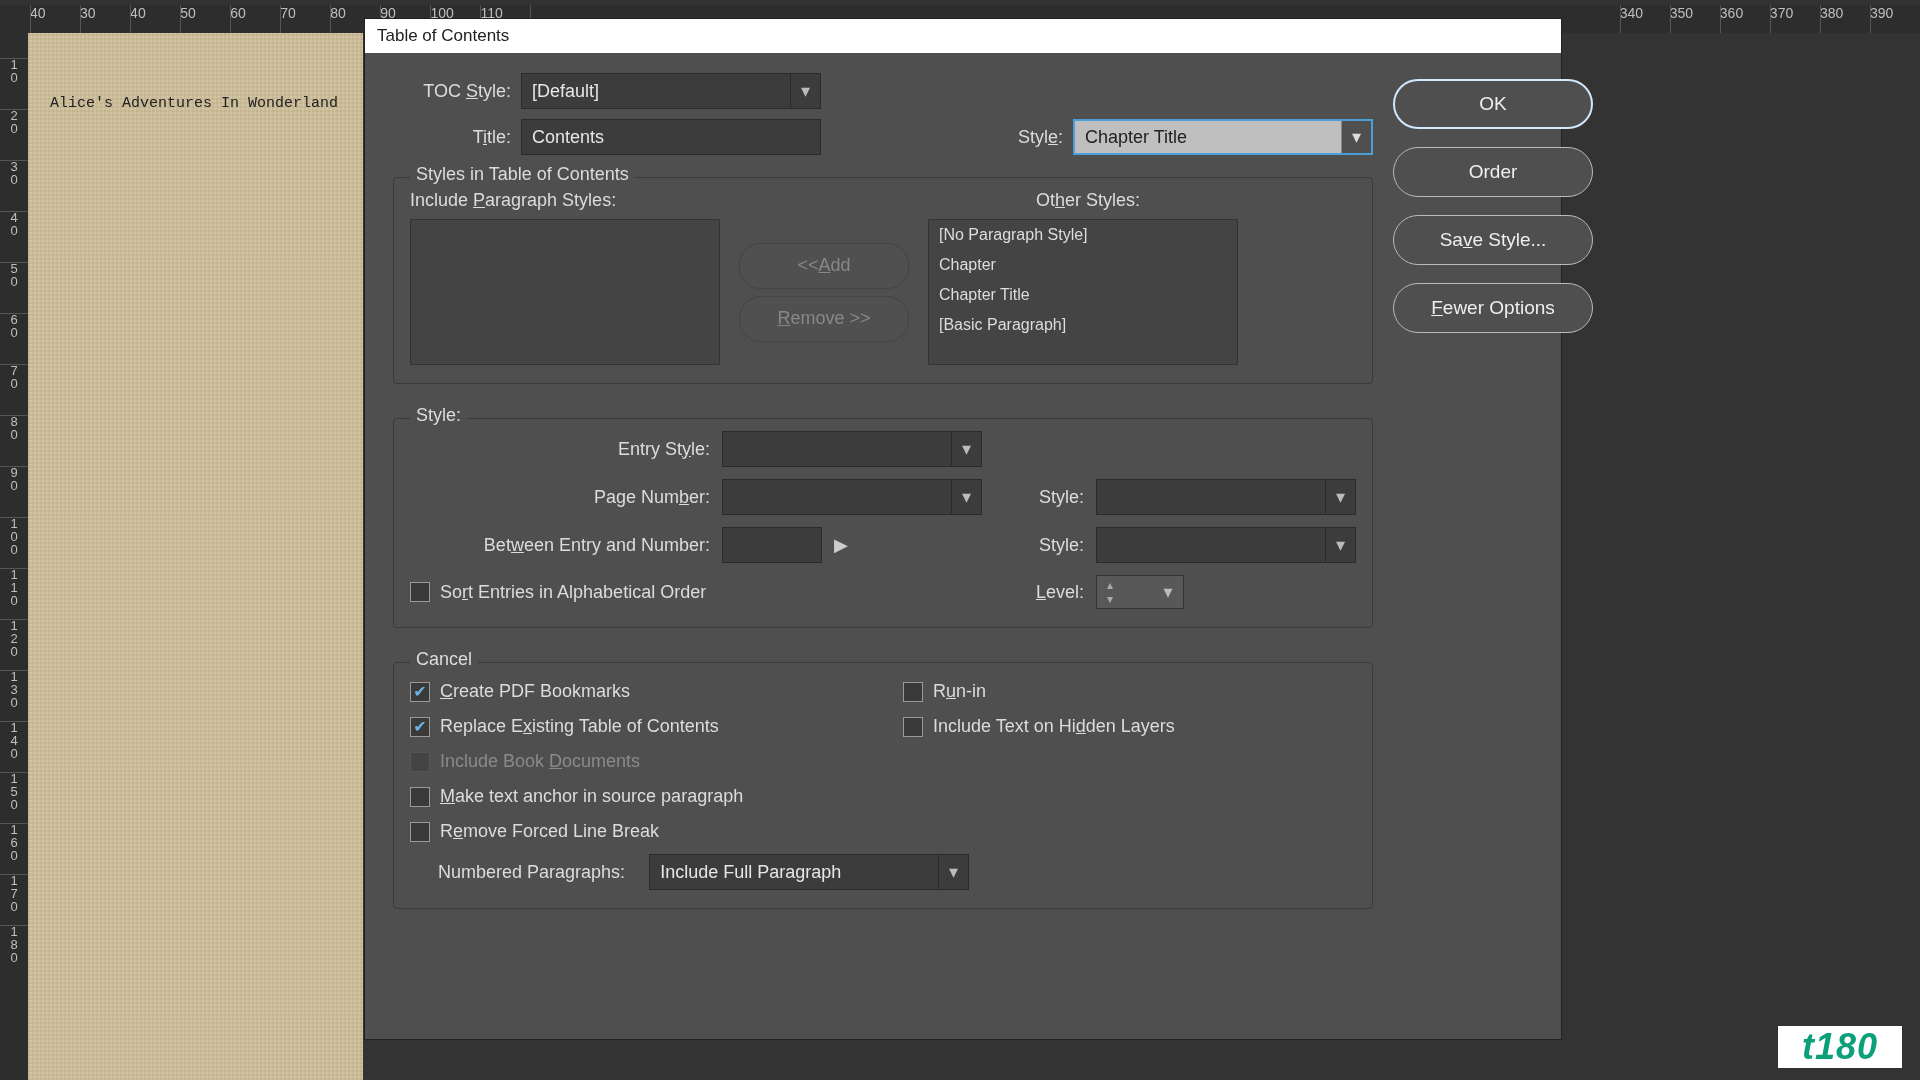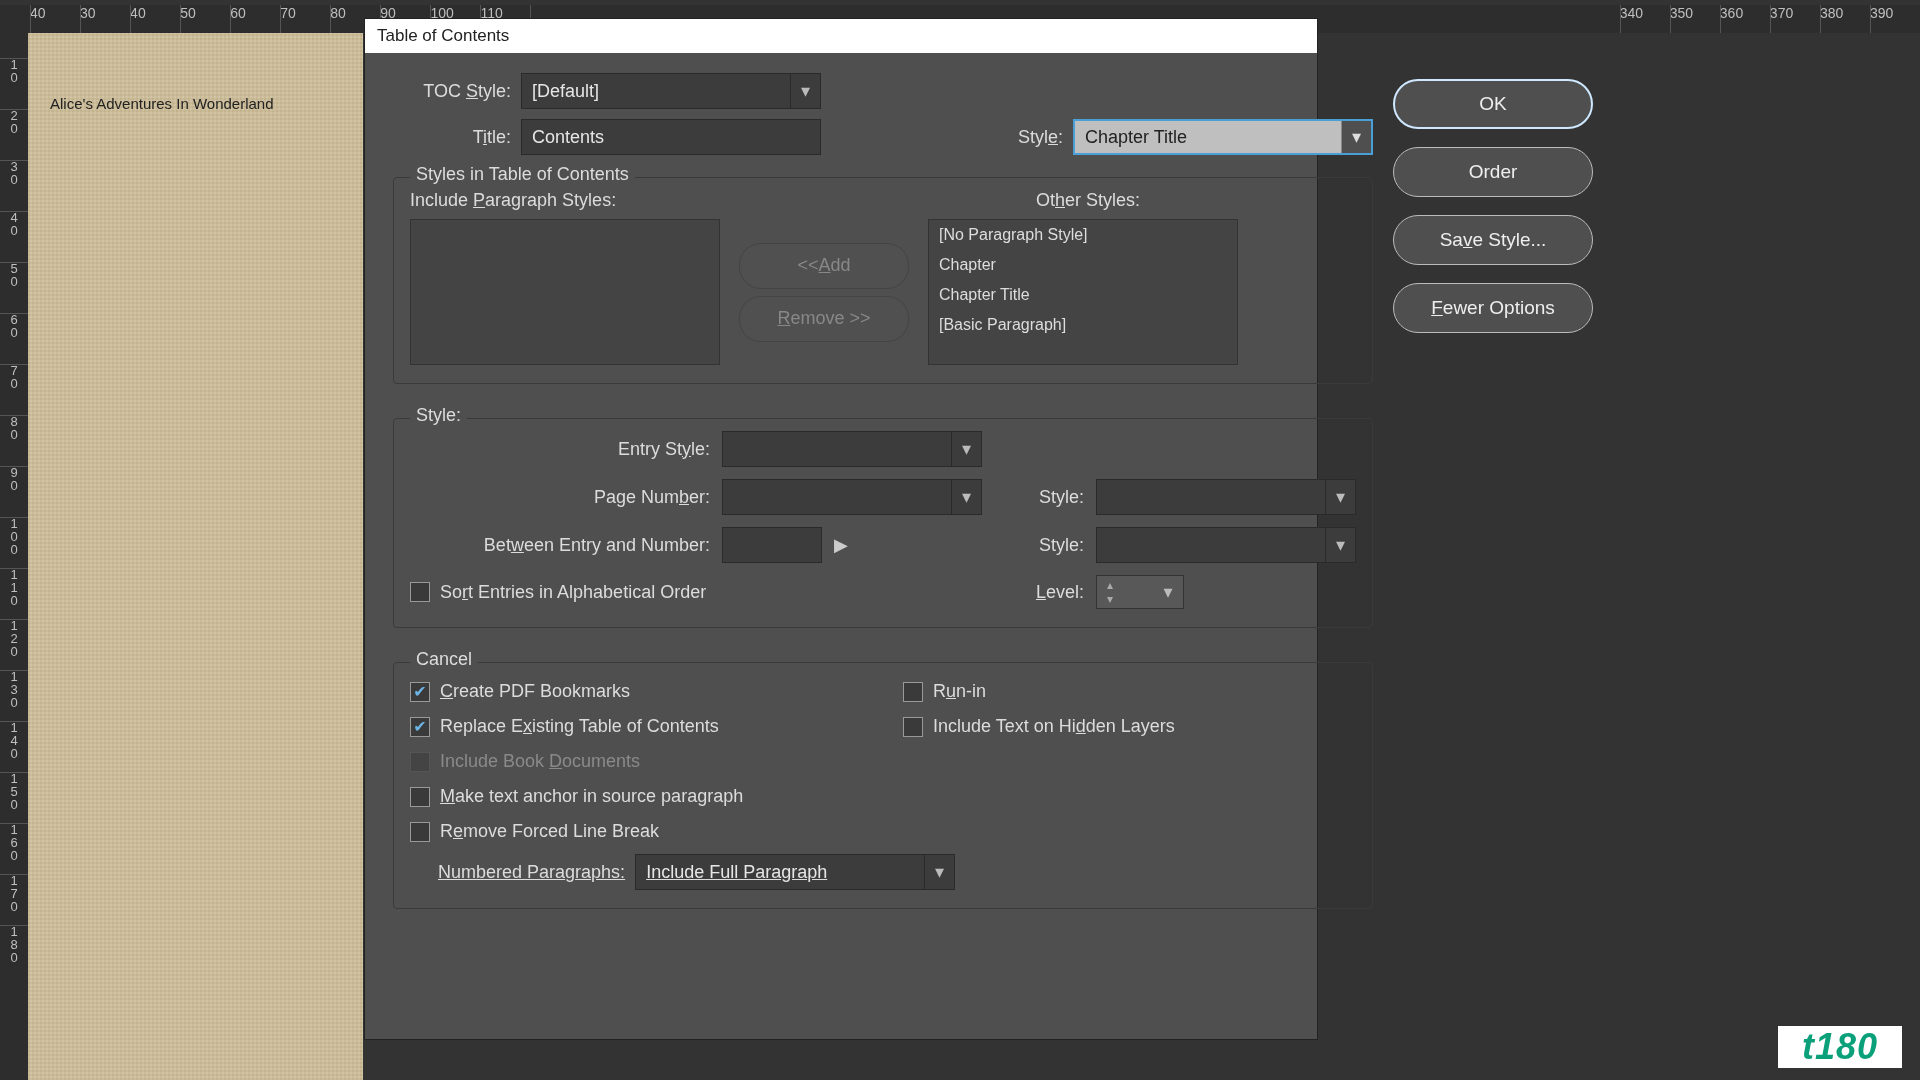--- a/index.html
+++ b/index.html
@@ -47,34 +47,34 @@
     background: repeating-linear-gradient(
       90deg, #dfd6bf, #dfd6bf 2px, #e7dfcc 2px, #e7dfcc 4px
     ),
     repeating-linear-gradient(
       0deg, #dfd6bf, #dfd6bf 2px, #e7dfcc 2px, #e7dfcc 4px
     );
     background-blend-mode: multiply;
   }
   .doc-title {
     position: absolute; top: 95px; left: 50px;
-    font-family: Liberation Sans, sans-serif;
+    font-family: Liberation Mono, monospace;
     font-size: 15px; color: #222;
   }
 
   
   .right-grey {
     position: absolute; top: 33px; right: 0; width: 350px; height: 1047px;
     background: #333333;
   }
 
   
   .dialog {
     position: absolute; top: 19px; left: 365px;
-    width: 952px; height: 1020px;
+    width: 1196px; height: 1020px;
     background: #4f4f4f;
     box-shadow: 0 0 0 1px #222;
     color: #e6e6e6;
   }
   .dialog-title {
     background: #ffffff; color: #222;
     font-size: 17px; padding: 8px 12px; height: 34px;
     display: flex; align-items: center;
   }
   .dialog-body {
@@ -172,21 +172,21 @@
   }
   .pill-btn.primary { border: 2px solid #cfe8ff; }
 
   .arrow-r { color:#ccc; margin-left:6px; font-size:18px; }
 
   
   .opts-grid {
     display:grid; grid-template-columns: 1fr 1fr; row-gap: 14px; column-gap: 40px;
     margin-top: 6px;
   }
-  .num-para-row { display:flex; align-items:center; gap: 10px; margin-top: 12px; margin-left: 28px; text-decoration: underline; }
+  .num-para-row { display:flex; align-items:center; gap: 24px; margin-top: 12px; margin-left: 28px; }
 
   
   .logo {
     position:absolute; right:18px; bottom:12px;
     font-family: Arial, sans-serif; font-weight:900; font-size:36px;
     color:#0aa07a; letter-spacing:1px; font-style:italic;
     background:#fff; padding:0 24px;
   }
   .logo::after{content:"";}
 </style>

